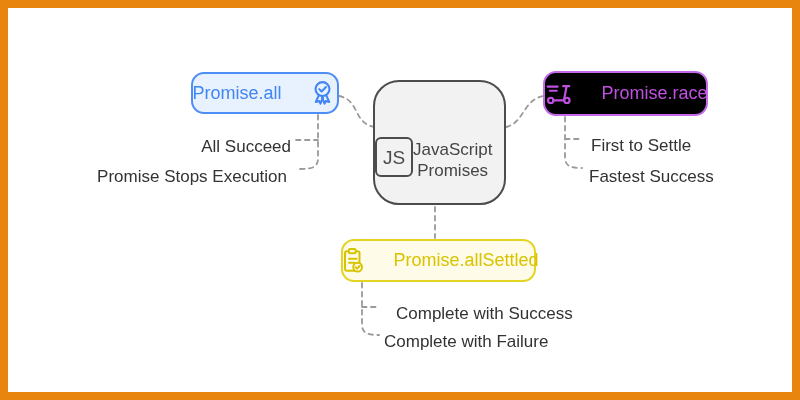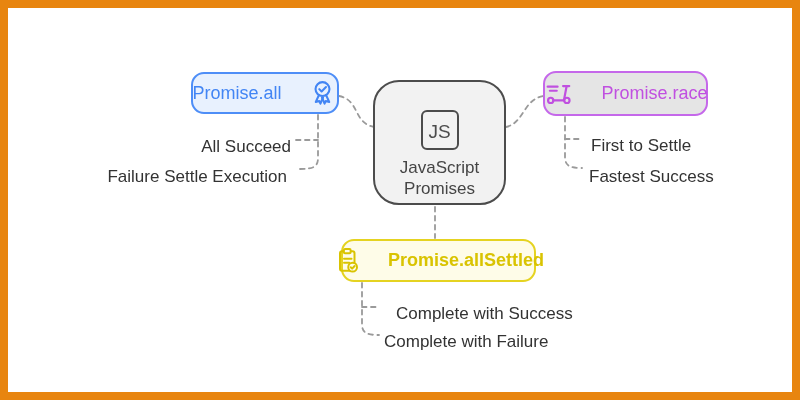--- a/index.html
+++ b/index.html
@@ -31,37 +31,37 @@
     border-radius: 13px;
     border: 2px solid;
     font-size: 18px;
   }
   .node-all {
     left: 183px; top: 64px; width: 148px; height: 42px;
     background: #e8f1fe; border-color: #4e8ef7; color: #4285f4;
   }
   .node-race {
     left: 535px; top: 63px; width: 165px; height: 45px;
-    background: #e5e5e5; border-color: #c568ea; color: #c050e0;
+    background: #000000; border-color: #c568ea; color: #c050e0;
   }
   .node-settled {
     left: 333px; top: 231px; width: 195px; height: 43px;
-    background: #fefce8; border-color: #e5d321; color: #d9c301; font-weight: bold;
+    background: #fefce8; border-color: #e5d321; color: #d9c301;
   }
   .node .icon { display: inline-flex; flex: 0 0 auto; }
   .node .icon svg { display: block; }
   .node-center {
     position: absolute;
     left: 365px; top: 72px; width: 133px; height: 125px;
     box-sizing: border-box;
     background: #f2f2f2;
     border: 2px solid #4c4c4c;
     border-radius: 26px;
     display: flex;
-    flex-direction: column;
+    flex-direction: row;
     align-items: center;
     padding-top: 28px;
   }
   .js-box {
     width: 38px; height: 40px;
     box-sizing: border-box;
     border: 2px solid #4c4c4c;
     border-radius: 6px;
     display: flex;
     align-items: center;
@@ -154,21 +154,21 @@
           <path d="M8.8 10.2 h6"></path>
           <path d="M8.8 13.4 h4.2"></path>
           <circle cx="15.7" cy="16.9" r="3.5" fill="#fefce8"></circle>
           <path d="M14.2 17 l1.1 1.1 2-2.1"></path>
         </svg>
       </span>
       <span>Promise.allSettled</span>
     </div>
 
     <div class="child-label ra" style="right:517px; top:132px;">All Succeed</div>
-    <div class="child-label ra" style="right:521px; top:162px;">Failure Settle Execution</div>
+    <div class="child-label ra" style="right:521px; top:162px;">Promise Stops Execution</div>
 
     <div class="child-label" style="left:583px; top:131px;">First to Settle</div>
     <div class="child-label" style="left:581px; top:162px;">Fastest Success</div>
 
     <div class="child-label" style="left:388px; top:299px;">Complete with Success</div>
     <div class="child-label" style="left:376px; top:327px;">Complete with Failure</div>
 
   </div>
 </div>
 

